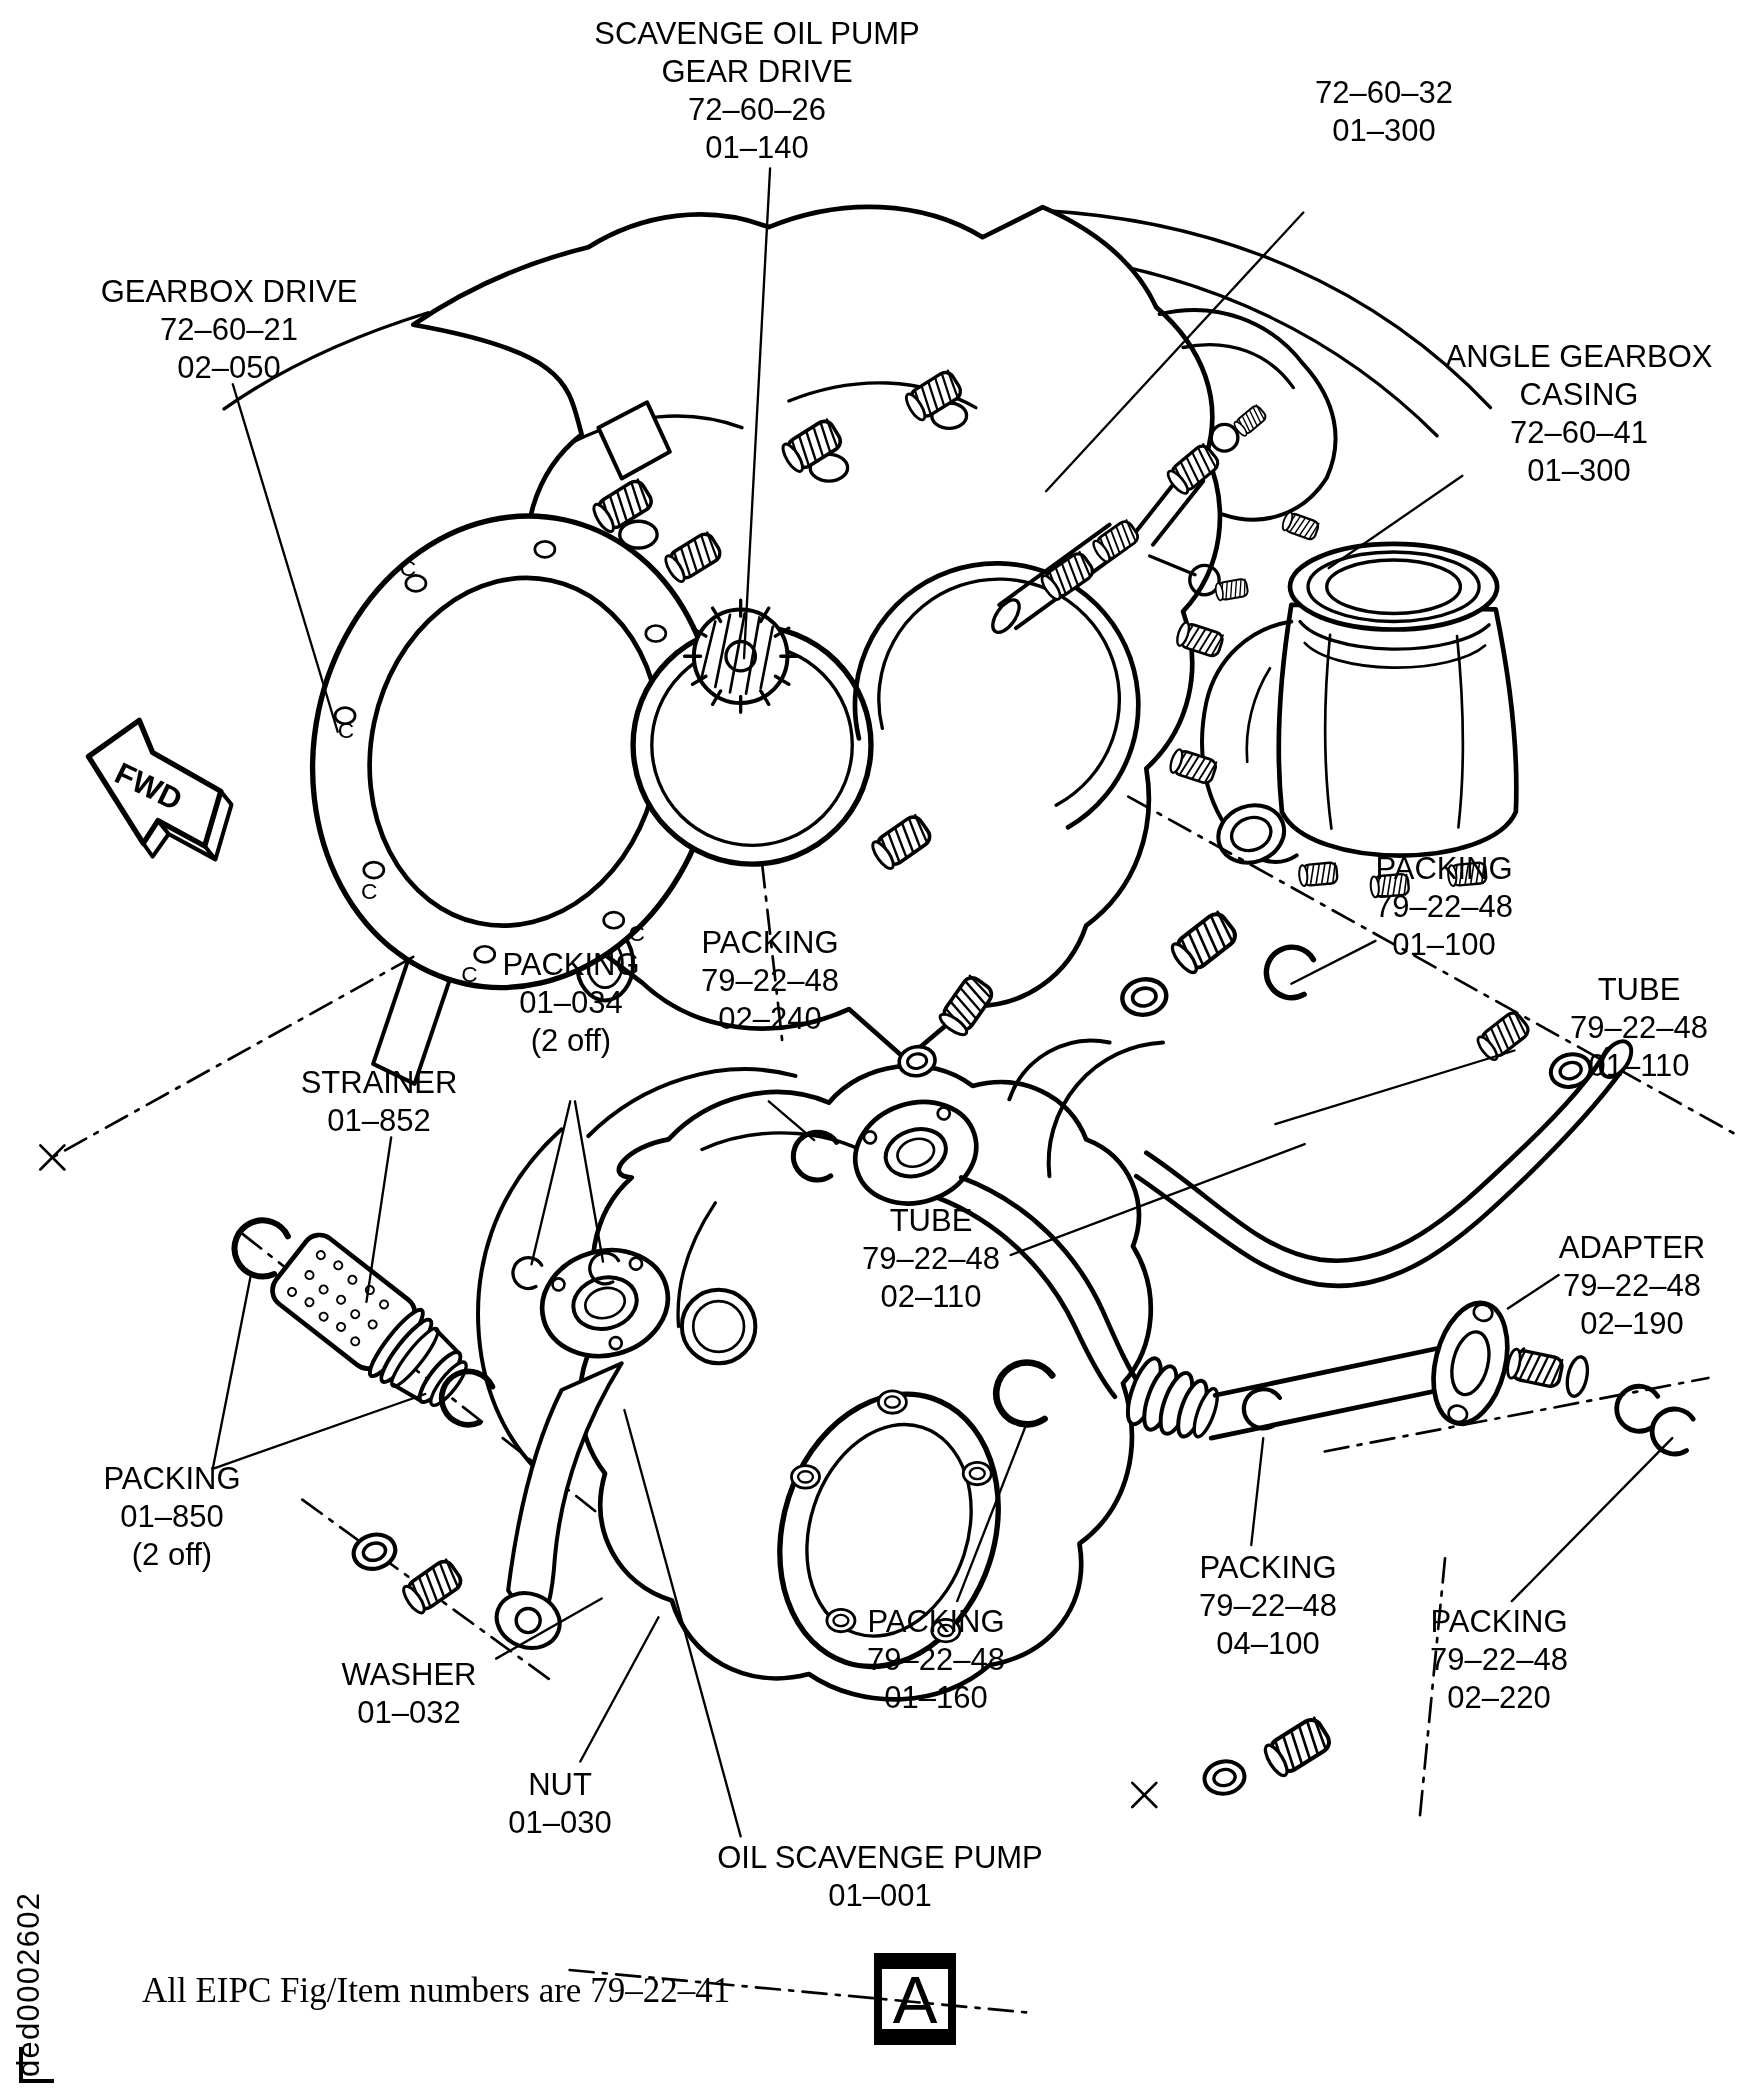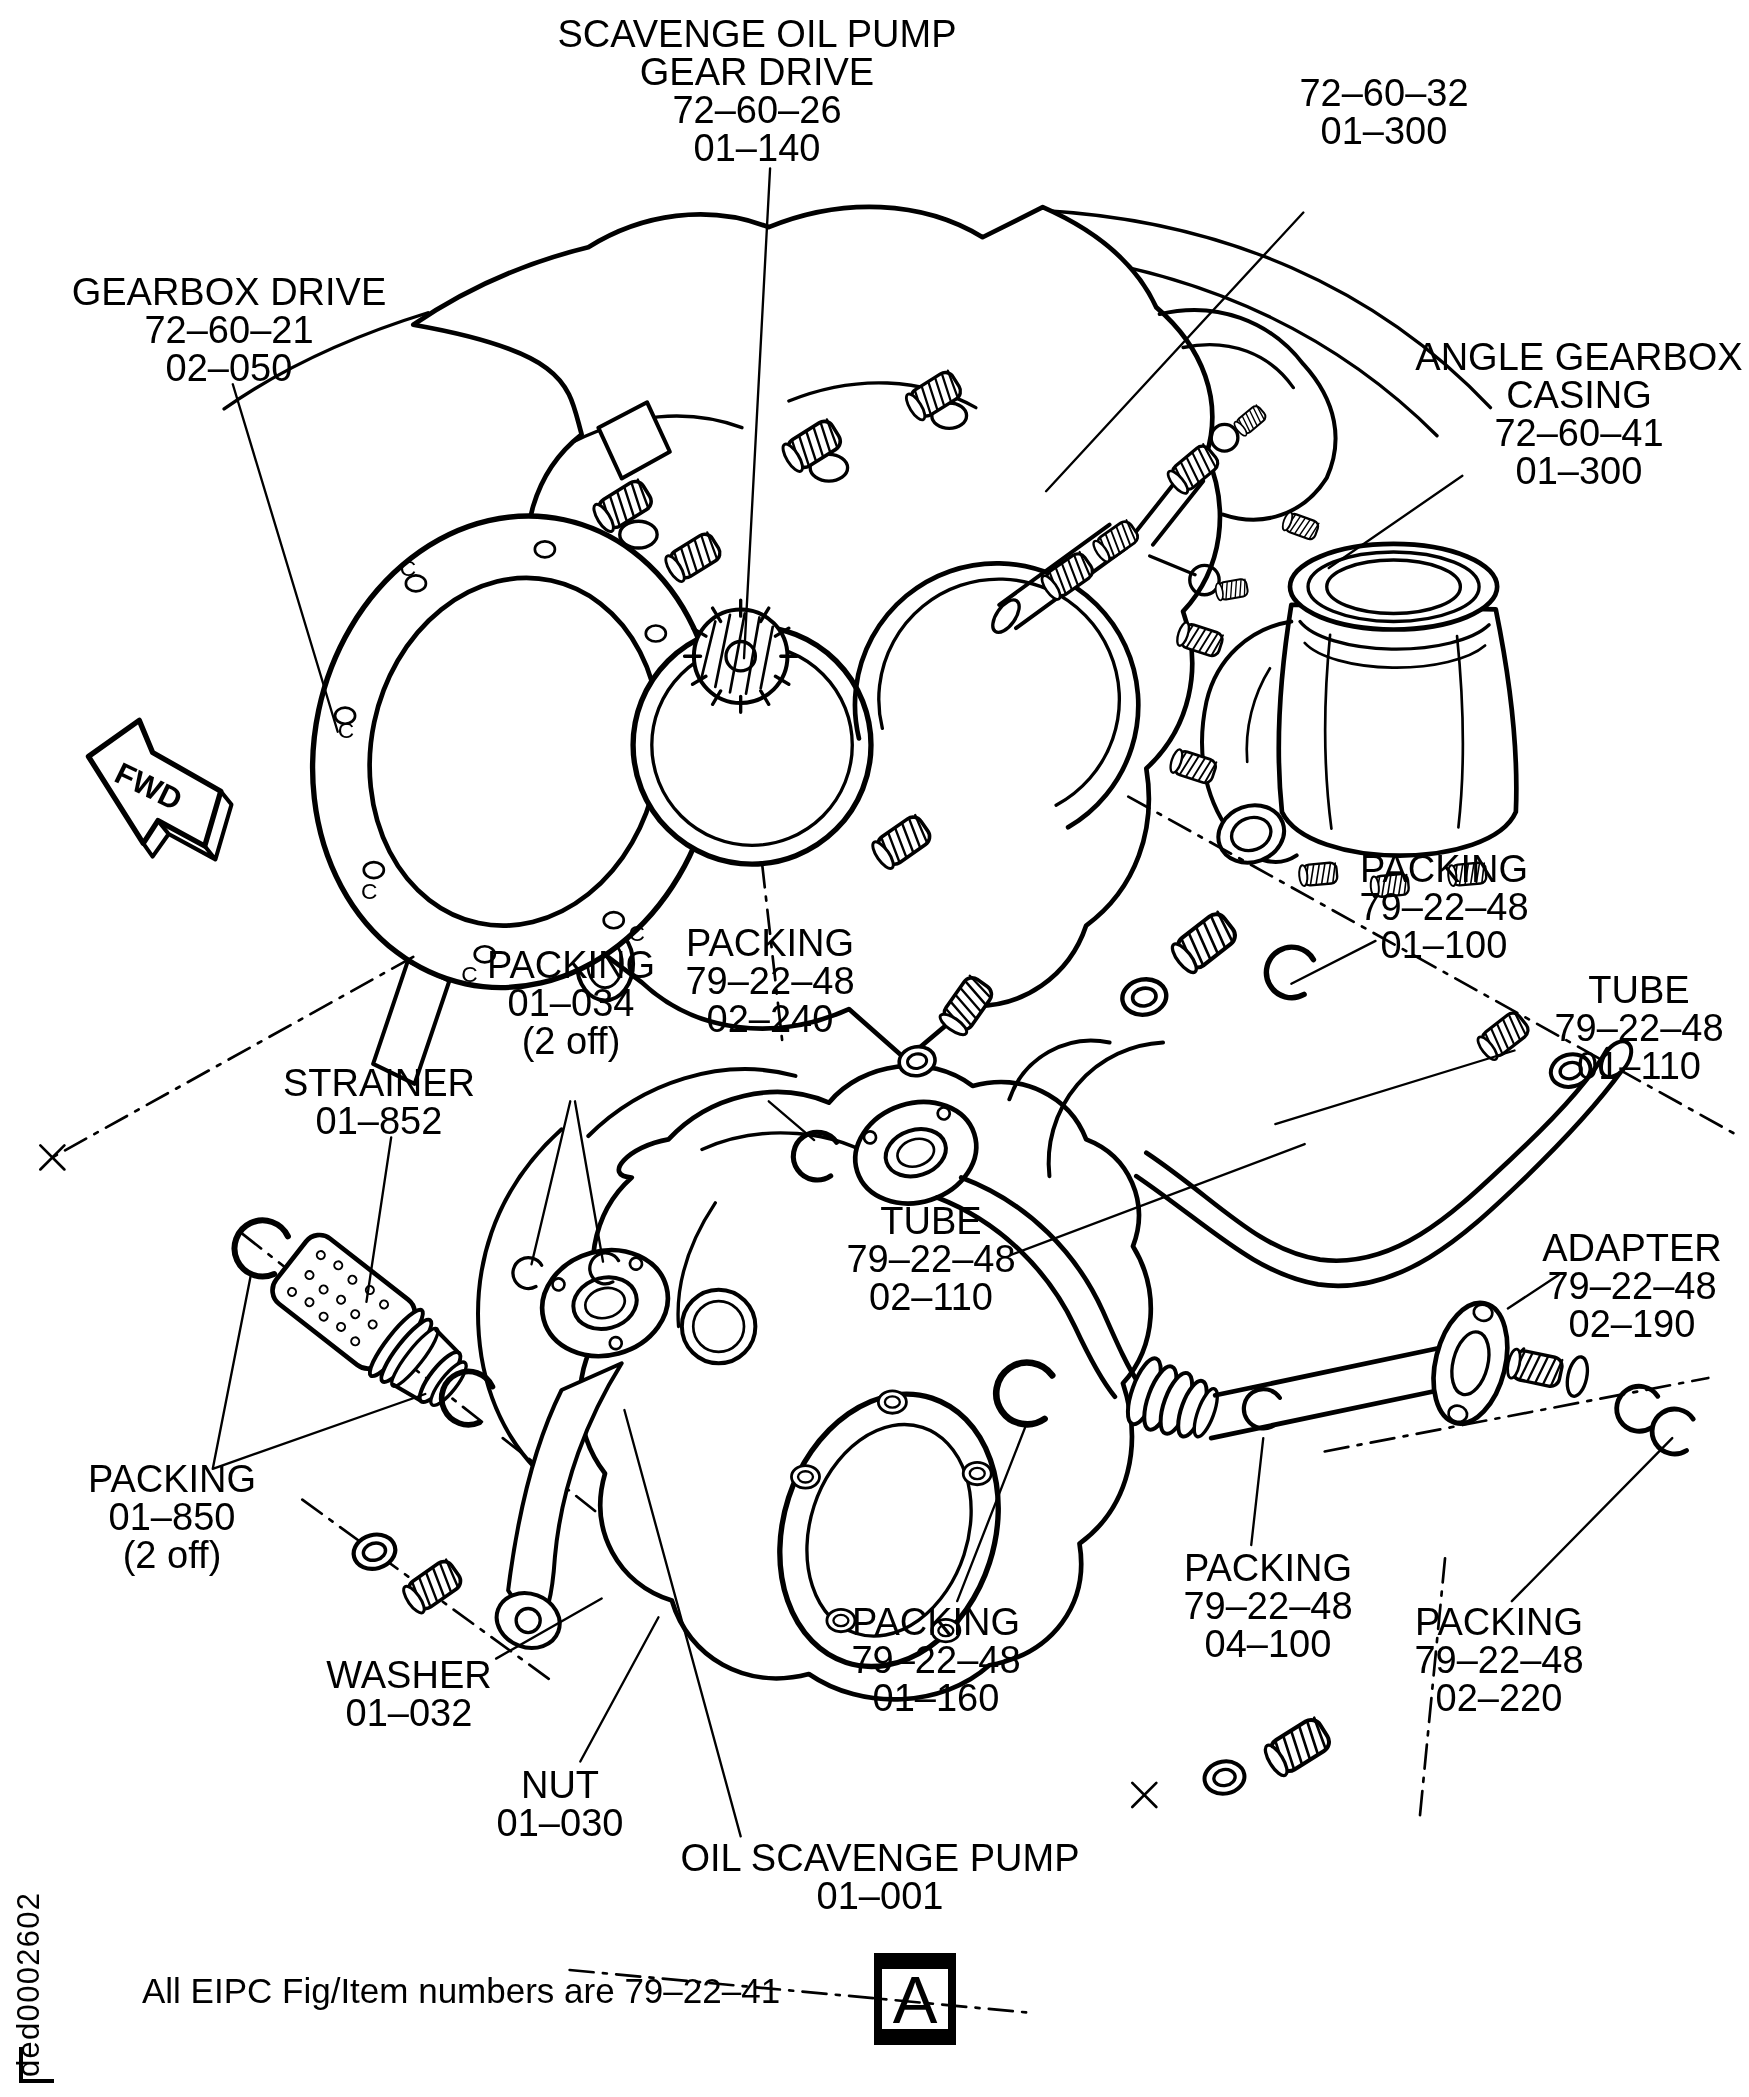--- a/index.html
+++ b/index.html
@@ -1,20 +1,20 @@
 <!DOCTYPE html>
 <html style="font-size:10.7px"><head>
 <meta charset="utf-8">
 <style>
   html,body{margin:0;padding:0;background:#ffffff;}
   body{width:1750px;height:2097px;position:relative;font-family:"Liberation Sans",sans-serif;color:#000;}
   .stage{position:absolute;left:0;top:0;width:1750px;height:2097px;}
   svg.artwork{position:absolute;left:0;top:0;}
-  .part-label{position:absolute;transform:translateX(-50%);text-align:center;font-size:38px;line-height:38px;white-space:nowrap;}
-  .note{position:absolute;left:142px;top:1970px;font-size:35px;line-height:41px;text-align:center;white-space:nowrap;}
+  .part-label{position:absolute;transform:translateX(-50%);text-align:center;font-size:31px;line-height:38px;white-space:nowrap;}
+  .note{position:absolute;left:142px;top:1970px;font-size:35px;line-height:41px;text-align:center;white-space:nowrap;font-family:Liberation Serif, serif;}
   .sheet-letter-box{position:absolute;left:874px;top:1953px;width:82px;height:92px;box-sizing:border-box;
      border:8.7px solid #000;border-top-width:16px;border-bottom-width:16px;
      display:flex;align-items:center;justify-content:center;font-size:67px;font-weight:400;}
   .doc-number{position:absolute;left:10.7px;top:2077px;transform:rotate(-90deg);transform-origin:0 0;
      font-size:31px;letter-spacing:1.3px;white-space:nowrap;}
   .corner-mark{position:absolute;left:18.7px;top:2047px;width:31px;height:32px;
      border-left:4px solid #000;border-bottom:4px solid #000;}
 </style>
 </head>
 <body>

